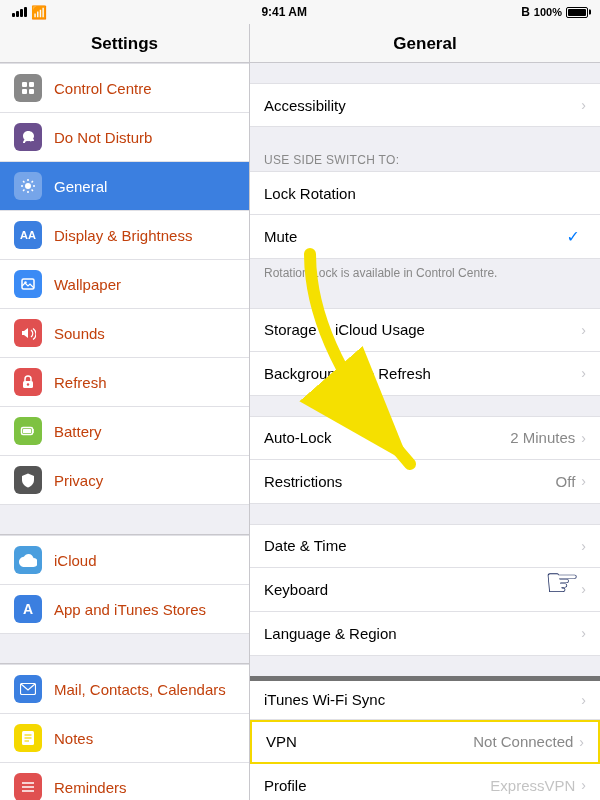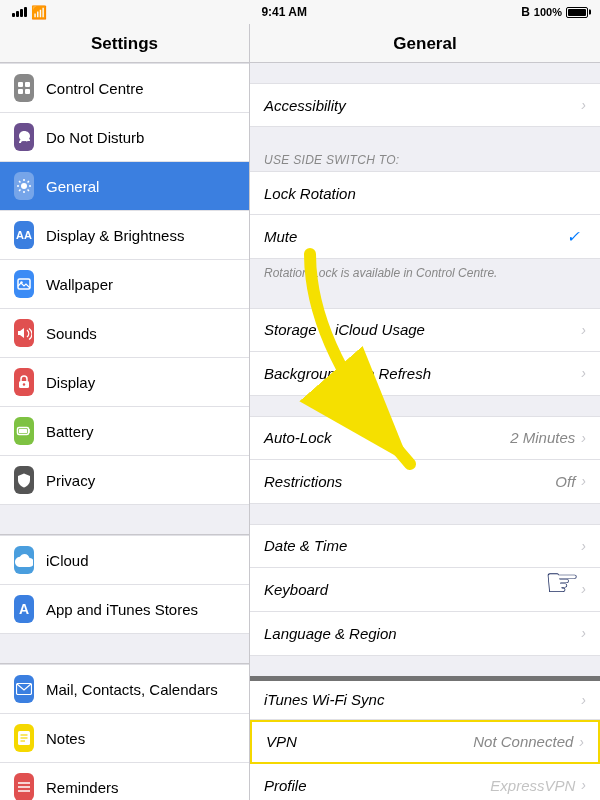--- a/index.html
+++ b/index.html
@@ -84,35 +84,35 @@
 
     .sidebar-item:first-child { border-top: 1px solid #e0e0e5; }
 
     .sidebar-separator {
       height: 30px;
       background: #efeff4;
       border-bottom: 1px solid #c8c7cc;
     }
 
     .item-icon {
-      width: 20px;
+      width: 28px;
       height: 28px;
       border-radius: 6px;
       display: flex;
       align-items: center;
       justify-content: center;
       margin-right: 12px;
       flex-shrink: 0;
       font-size: 15px;
       color: #fff;
     }
 
     .item-label {
       font-size: 15px;
-      color: #000000;
+      color: #c2410c;
     }
 
     
     .icon-control { background: #888; }
     .icon-dnd { background: #6b4f8e; }
     .icon-display { background: #3b7fe0; }
     .icon-wallpaper { background: #3b8bf5; }
     .icon-sounds { background: #e05050; }
     .icon-passcode { background: #e05050; }
     .icon-battery { background: #7ec242; }
@@ -134,21 +134,20 @@
       text-align: center;
       padding: 10px 0 8px;
       font-size: 17px;
       font-weight: 600;
       background: #f7f7f7;
       border-bottom: 1px solid #c8c7cc;
     }
 
     .detail-section {
       margin-top: 20px;
-      font-style: italic;
     }
 
     .section-label {
       font-size: 12px;
       color: #888;
       text-transform: uppercase;
       padding: 6px 14px 4px;
       letter-spacing: 0.3px;
     }
 
@@ -294,21 +293,21 @@
       </div>
 
       <div class="sidebar-item">
         <div class="item-icon icon-passcode">
           <svg width="16" height="16" viewBox="0 0 16 16" fill="white">
               <rect x="3" y="7" width="10" height="7" rx="1.5"></rect>
               <path d="M5 7V5a3 3 0 016 0v2" stroke="white" stroke-width="1.5" fill="none"></path>
               <circle cx="8" cy="10.5" r="1.2" fill="#e05050"></circle>
             </svg>
         </div>
-        <span class="item-label">Display</span>
+        <span class="item-label">Refresh</span>
       </div>
 
       <div class="sidebar-item">
         <div class="item-icon icon-battery">
           <svg width="16" height="16" viewBox="0 0 16 16" fill="white">
               <rect x="1.5" y="4.5" width="11" height="7" rx="1.5" fill="none" stroke="white" stroke-width="1.5"></rect>
               <rect x="3" y="6" width="8" height="4" rx="0.5" fill="white"></rect>
               <path d="M13 6.5v3" stroke="white" stroke-width="1.5" stroke-linecap="round"></path>
             </svg>
         </div>

